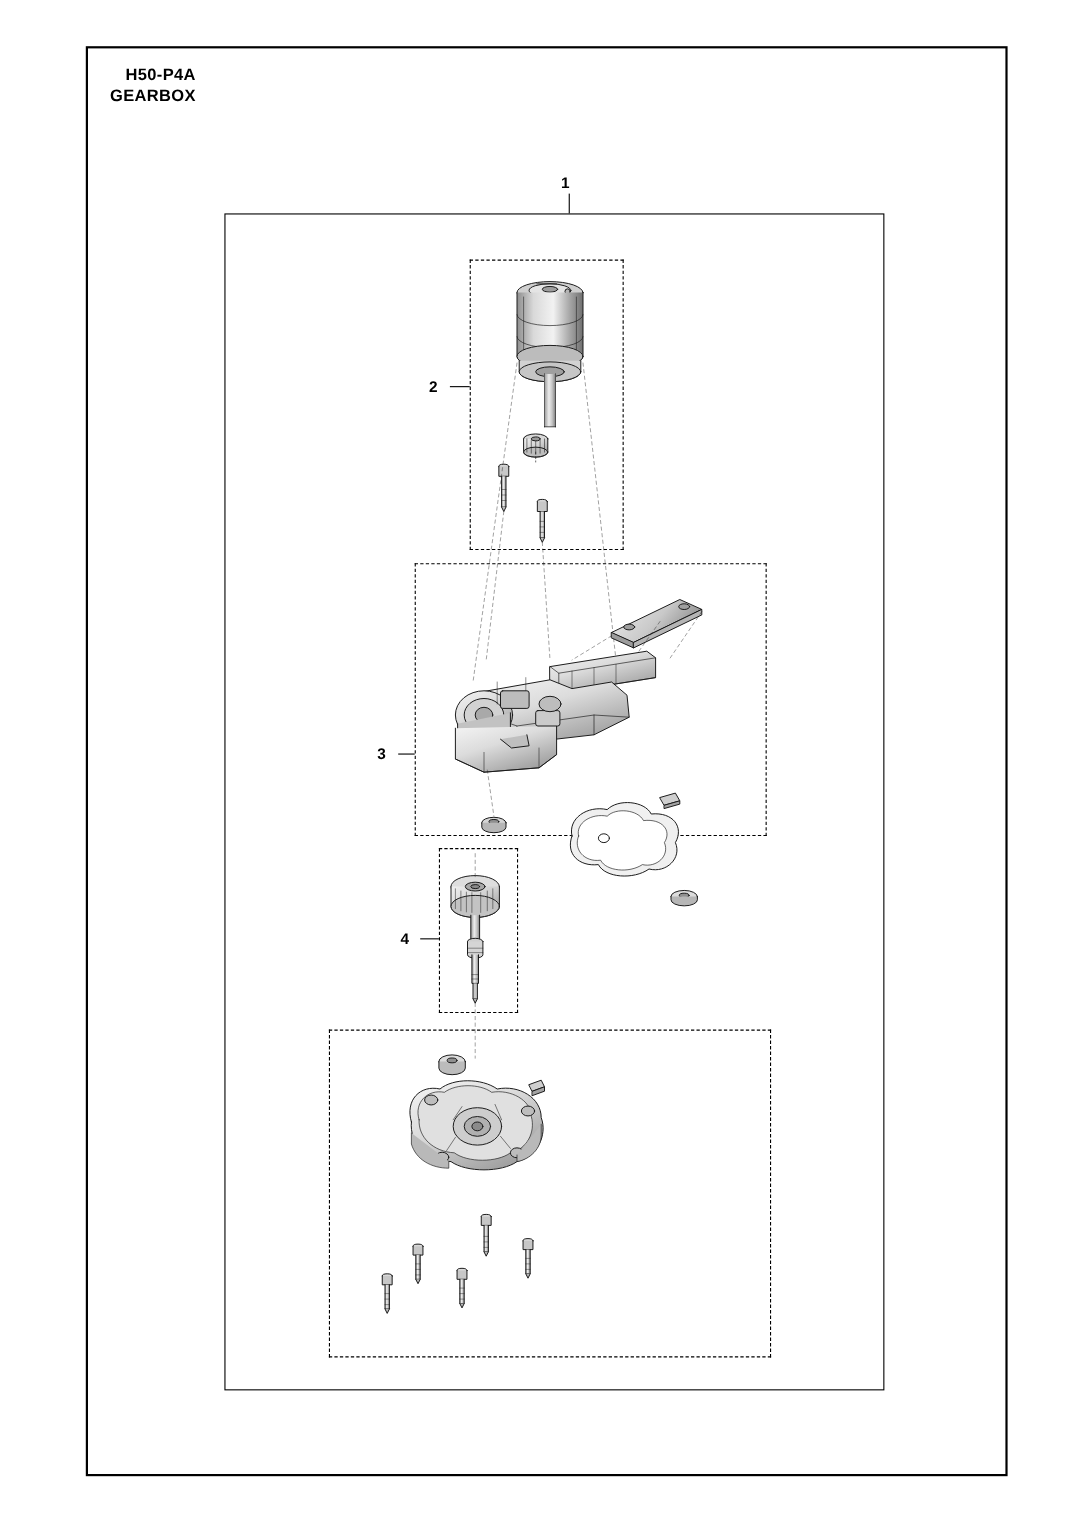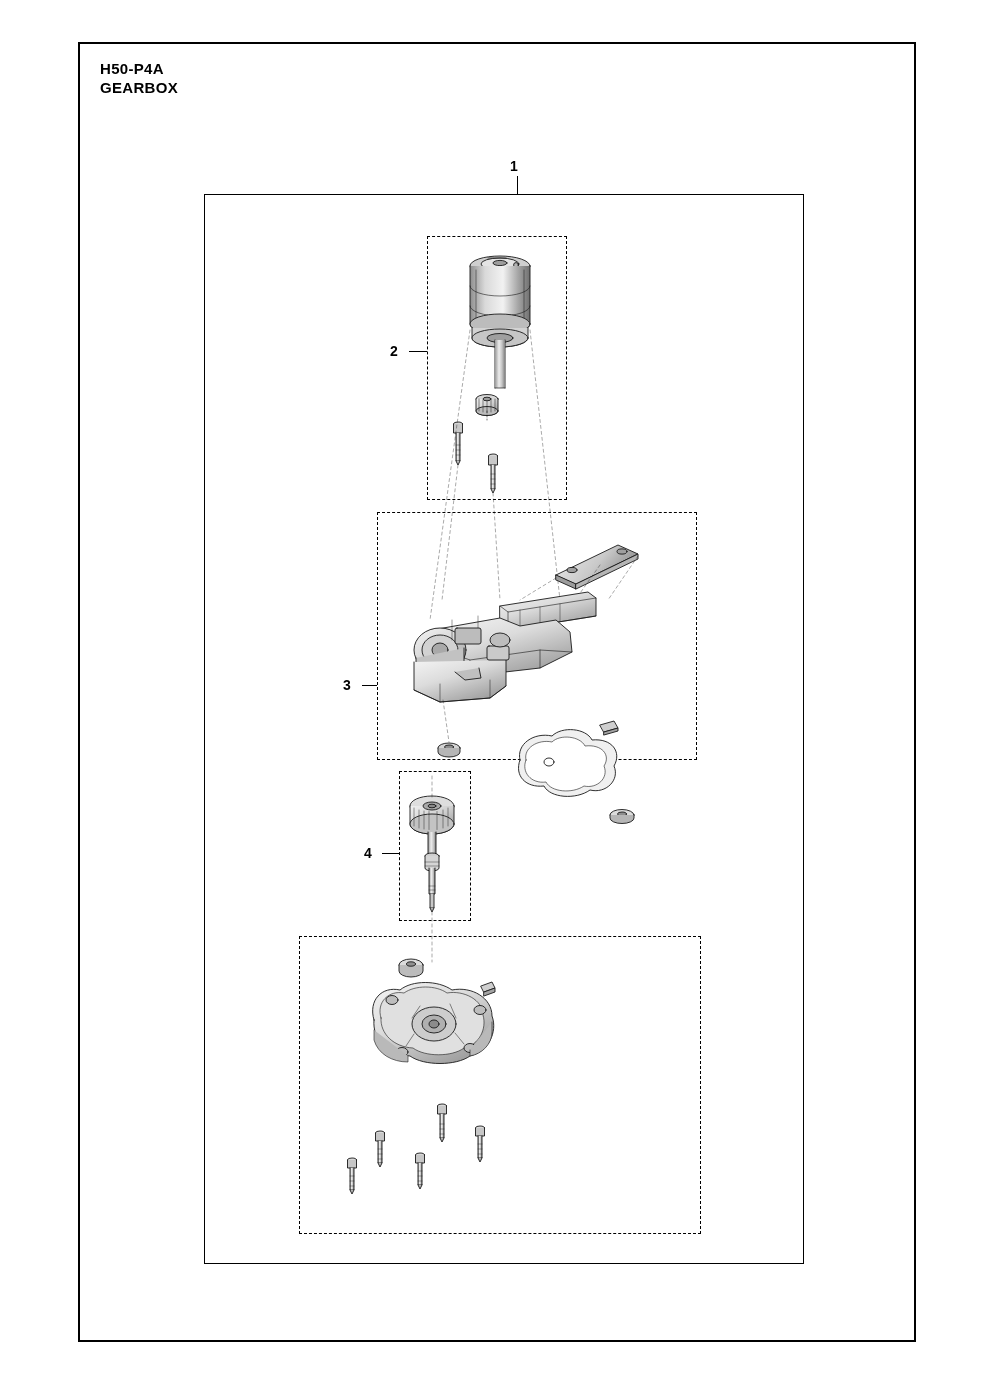--- a/index.html
+++ b/index.html
@@ -12,20 +12,21 @@
     height: 1400px;
     font-family: "Liberation Sans", sans-serif;
     position: relative;
     overflow: hidden;
   }
   #page {
     position: absolute;
     left: 0; top: 0;
     width: 940px;
     height: 1400px;
+    text-align: right;
   }
   
   .page-frame {
     position: absolute;
     left: 78px;
     top: 42px;
     width: 838px;
     height: 1300px;
     border: 2px solid #000;
     box-sizing: border-box;

